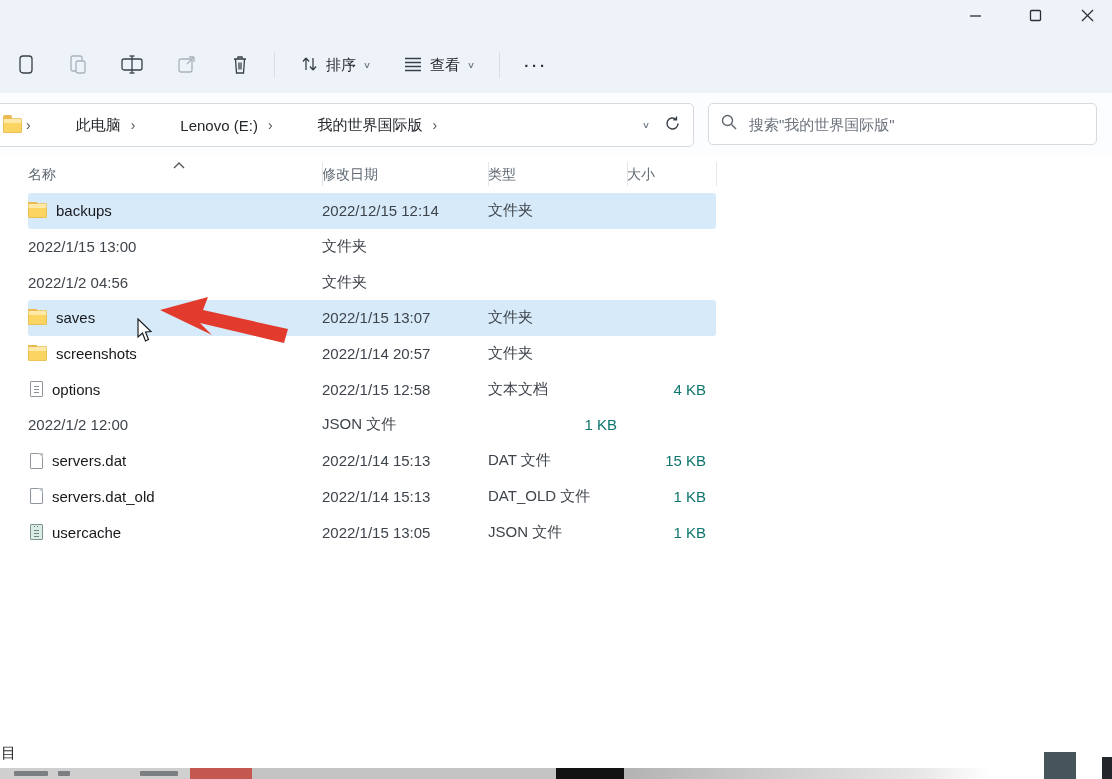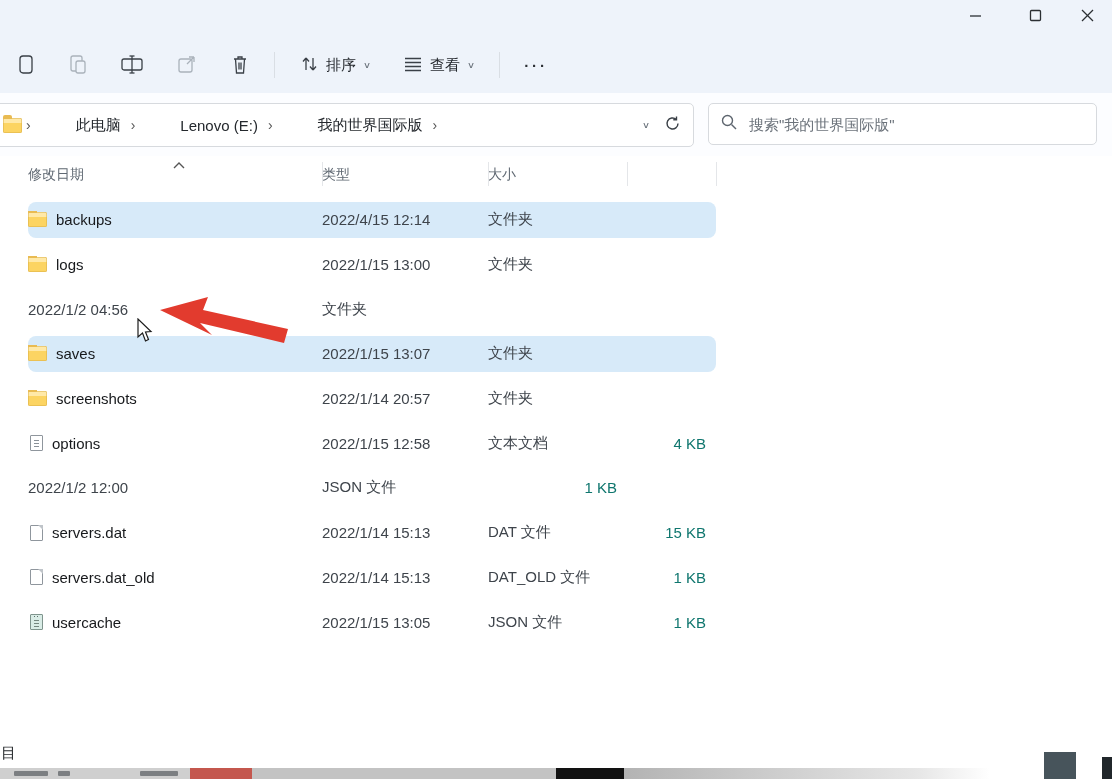--- a/index.html
+++ b/index.html
@@ -30,21 +30,21 @@
 
   
   .listhead{position:absolute;top:158px;left:0;width:716px;height:34px;display:grid;grid-template-columns:294px 166px 139px 89px;padding-left:28px;box-sizing:content-box;align-items:center;font-size:14px;color:#5f6872;}
   .hcell{cursor:pointer;}
   .hline{position:absolute;top:162px;width:1px;height:24px;background:#e4e6e9;}
   .sort-caret{position:absolute;left:173px;top:155px;}
   .sort-caret svg{stroke:#555;stroke-width:1.4;fill:none;}
 
   
   .rows{position:absolute;top:193px;left:0;width:744px;}
-  .row{height:35.7px;display:grid;grid-template-columns:294px 166px 139px 89px;margin-left:28px;width:688px;align-items:center;font-size:15px;border-radius:8px;cursor:pointer;margin-top:9px;}
+  .row{height:35.7px;display:grid;grid-template-columns:294px 166px 139px 89px;margin-left:28px;width:688px;align-items:center;font-size:15px;border-radius:3px;cursor:pointer;}
   .row.selected{background:#d7eaf9;}
   .cell{overflow:hidden;white-space:nowrap;}
   .cell.name{display:flex;align-items:center;gap:9px;color:#17191c;}
   .cell.date,.cell.type{color:#3e444b;}
   .cell.size{color:#0f766e;text-align:right;padding-right:10px;}
 
   
   .file-icon{position:relative;width:19px;height:15px;flex:0 0 auto;}
   .icon-folder{background:linear-gradient(#ffe9a8 0 5px,#fcd462 5px);border-radius:2px;box-shadow:0 0 0 .5px #d9ae45 inset;}
   .icon-folder::before{content:'';position:absolute;top:-3px;left:0;width:9px;height:4px;background:#e9bb52;border-radius:2px 2px 0 0;}
@@ -161,48 +161,45 @@
     <div class="searchbox">
       <span><svg width="16" height="16" fill="none" stroke="#5d656e" stroke-width="1.4">
             <circle cx="6.5" cy="6.5" r="5"></circle>
             <line x1="10.5" y1="10.5" x2="15" y2="15"></line>
           </svg></span>
       <input type="text" placeholder="搜索&quot;我的世界国际版&quot;" style="">
     </div>
   </div>
 
   <div class="listhead">
+    <div class="hcell">名称</div>
     <div class="hcell">修改日期</div>
     <div class="hcell">类型</div>
     <div class="hcell">大小</div>
   </div>
   <span class="sort-caret"><svg width="12" height="7">
         <polyline points="1,6 6,1 11,6"></polyline>
       </svg></span>
   <div class="hline" style="left:322px;"></div>
   <div class="hline" style="left:488px;"></div>
   <div class="hline" style="left:627px;"></div>
   <div class="hline" style="left:716px;"></div>
 
   <div class="rows">
     <div class="row selected">
       <div class="cell name">
         <span class="file-icon icon-folder"></span>
         <span>backups</span>
       </div>
-      <div class="cell date">2022/4/15 12:14</div>
-      <div class="cell type">文件夹</div>
-      <div class="cell size"></div>
-    </div>
-
-    <div class="row">
-      <div class="cell name">
-        <span class="file-icon icon-folder"></span>
-        <span>logs</span>
-      </div>
+      <div class="cell date">2022/12/15 12:14</div>
+      <div class="cell type">文件夹</div>
+      <div class="cell size"></div>
+    </div>
+
+    <div class="row">
       <div class="cell date">2022/1/15 13:00</div>
       <div class="cell type">文件夹</div>
       <div class="cell size"></div>
     </div>
 
     <div class="row">
       <div class="cell date">2022/1/2 04:56</div>
       <div class="cell type">文件夹</div>
       <div class="cell size"></div>
     </div>

